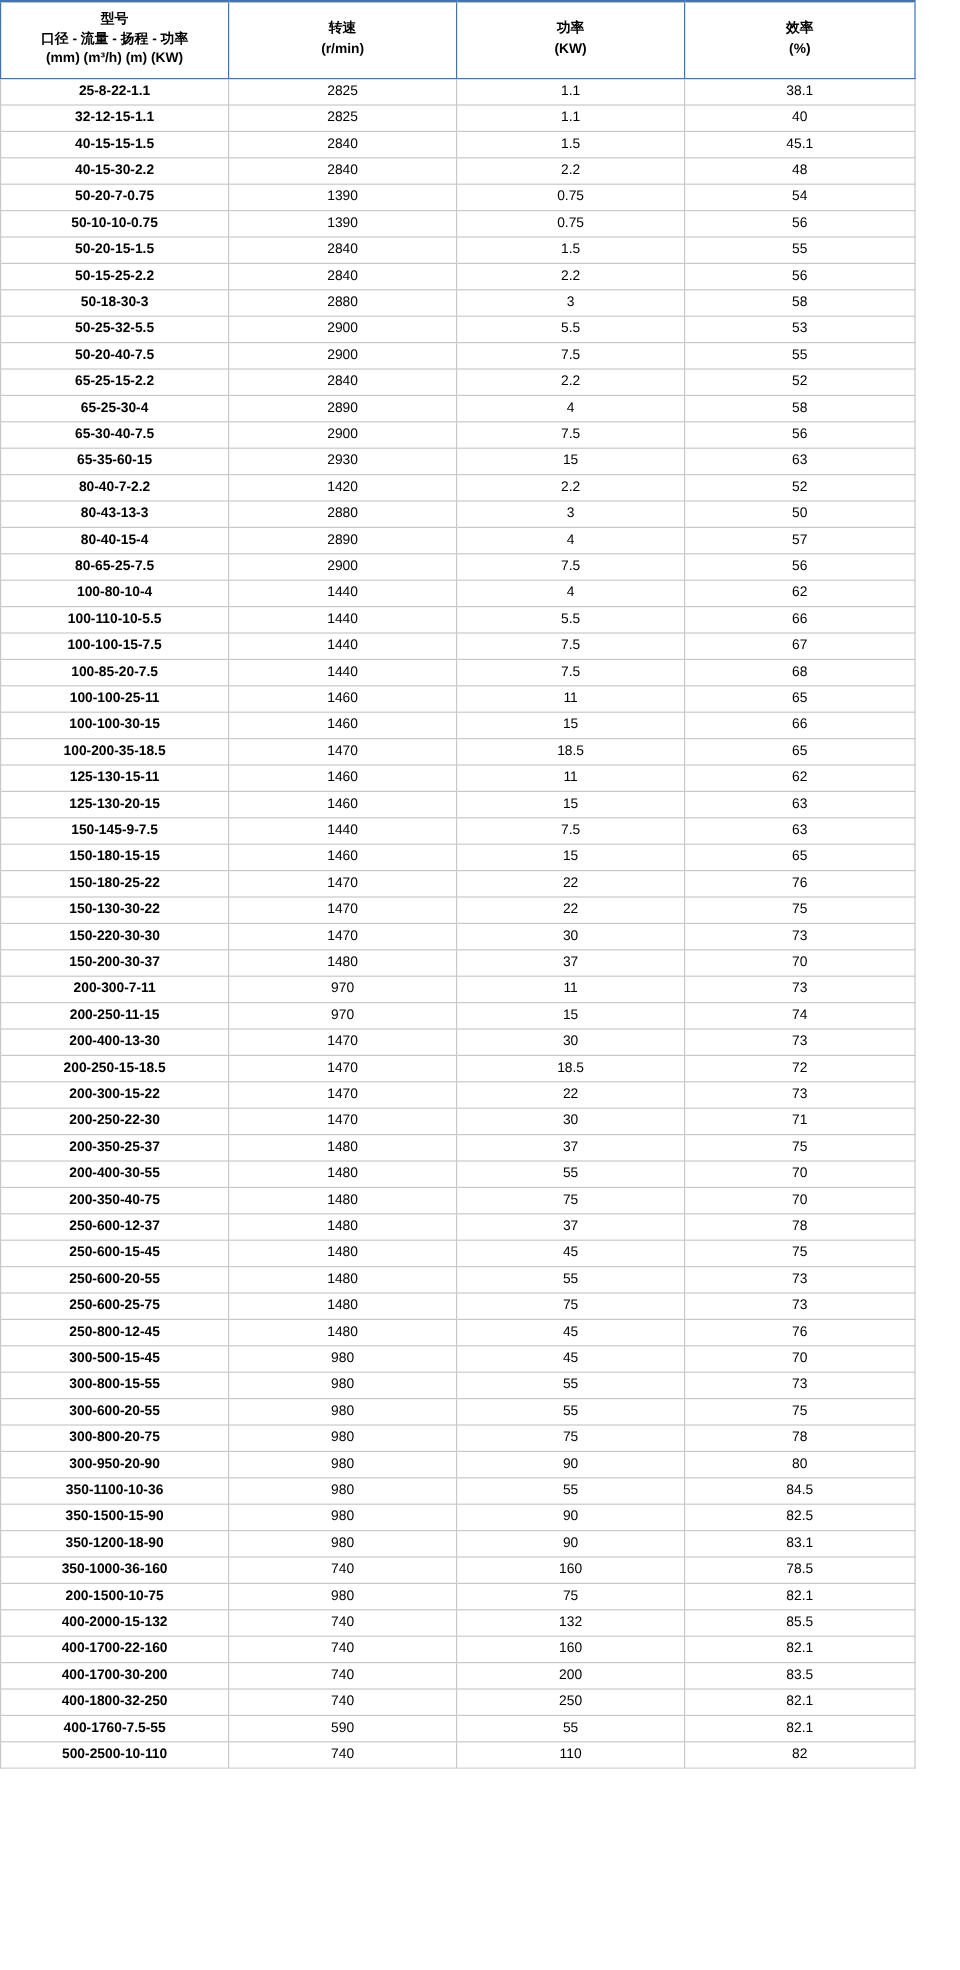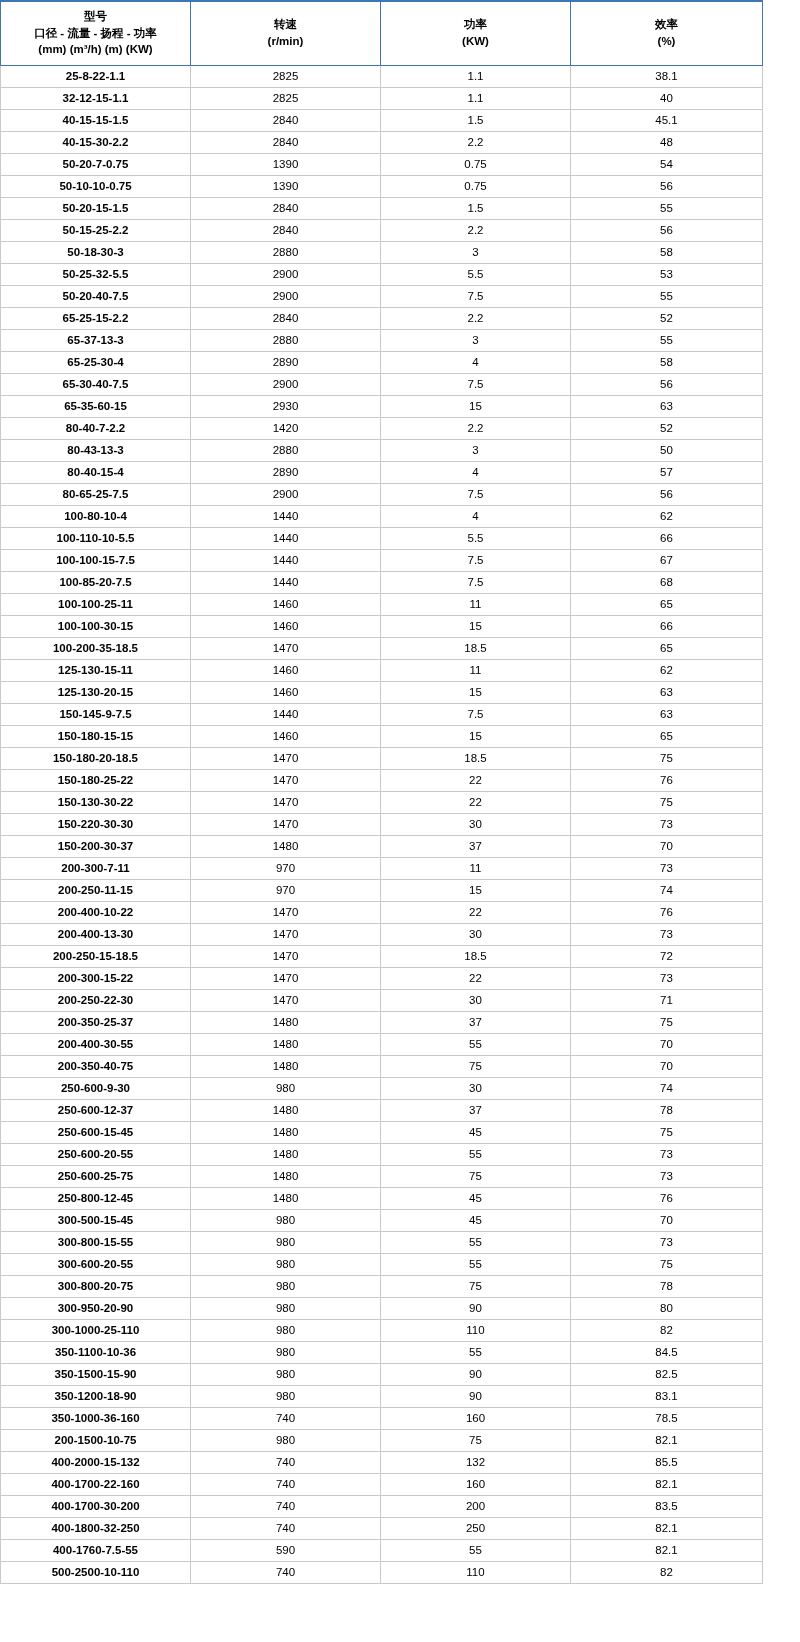--- a/index.html
+++ b/index.html
@@ -158,26 +158,20 @@
           <td>7.5</td>
           <td>55</td>
         </tr>
         <tr>
           <td class="model">65-25-15-2.2</td>
           <td>2840</td>
           <td>2.2</td>
           <td>52</td>
         </tr>
         <tr>
-          <td class="model">65-37-13-3</td>
-          <td>2880</td>
-          <td>3</td>
-          <td>55</td>
-        </tr>
-        <tr>
           <td class="model">65-25-30-4</td>
           <td>2890</td>
           <td>4</td>
           <td>58</td>
         </tr>
         <tr>
           <td class="model">65-30-40-7.5</td>
           <td>2900</td>
           <td>7.5</td>
           <td>56</td>
@@ -272,26 +266,20 @@
           <td>7.5</td>
           <td>63</td>
         </tr>
         <tr>
           <td class="model">150-180-15-15</td>
           <td>1460</td>
           <td>15</td>
           <td>65</td>
         </tr>
         <tr>
-          <td class="model">150-180-20-18.5</td>
-          <td>1470</td>
-          <td>18.5</td>
-          <td>75</td>
-        </tr>
-        <tr>
           <td class="model">150-180-25-22</td>
           <td>1470</td>
           <td>22</td>
           <td>76</td>
         </tr>
         <tr>
           <td class="model">150-130-30-22</td>
           <td>1470</td>
           <td>22</td>
           <td>75</td>
@@ -314,26 +302,20 @@
           <td>11</td>
           <td>73</td>
         </tr>
         <tr>
           <td class="model">200-250-11-15</td>
           <td>970</td>
           <td>15</td>
           <td>74</td>
         </tr>
         <tr>
-          <td class="model">200-400-10-22</td>
-          <td>1470</td>
-          <td>22</td>
-          <td>76</td>
-        </tr>
-        <tr>
           <td class="model">200-400-13-30</td>
           <td>1470</td>
           <td>30</td>
           <td>73</td>
         </tr>
         <tr>
           <td class="model">200-250-15-18.5</td>
           <td>1470</td>
           <td>18.5</td>
           <td>72</td>
@@ -362,26 +344,20 @@
           <td>55</td>
           <td>70</td>
         </tr>
         <tr>
           <td class="model">200-350-40-75</td>
           <td>1480</td>
           <td>75</td>
           <td>70</td>
         </tr>
         <tr>
-          <td class="model">250-600-9-30</td>
-          <td>980</td>
-          <td>30</td>
-          <td>74</td>
-        </tr>
-        <tr>
           <td class="model">250-600-12-37</td>
           <td>1480</td>
           <td>37</td>
           <td>78</td>
         </tr>
         <tr>
           <td class="model">250-600-15-45</td>
           <td>1480</td>
           <td>45</td>
           <td>75</td>
@@ -426,26 +402,20 @@
           <td class="model">300-800-20-75</td>
           <td>980</td>
           <td>75</td>
           <td>78</td>
         </tr>
         <tr>
           <td class="model">300-950-20-90</td>
           <td>980</td>
           <td>90</td>
           <td>80</td>
-        </tr>
-        <tr>
-          <td class="model">300-1000-25-110</td>
-          <td>980</td>
-          <td>110</td>
-          <td>82</td>
         </tr>
         <tr>
           <td class="model">350-1100-10-36</td>
           <td>980</td>
           <td>55</td>
           <td>84.5</td>
         </tr>
         <tr>
           <td class="model">350-1500-15-90</td>
           <td>980</td>

